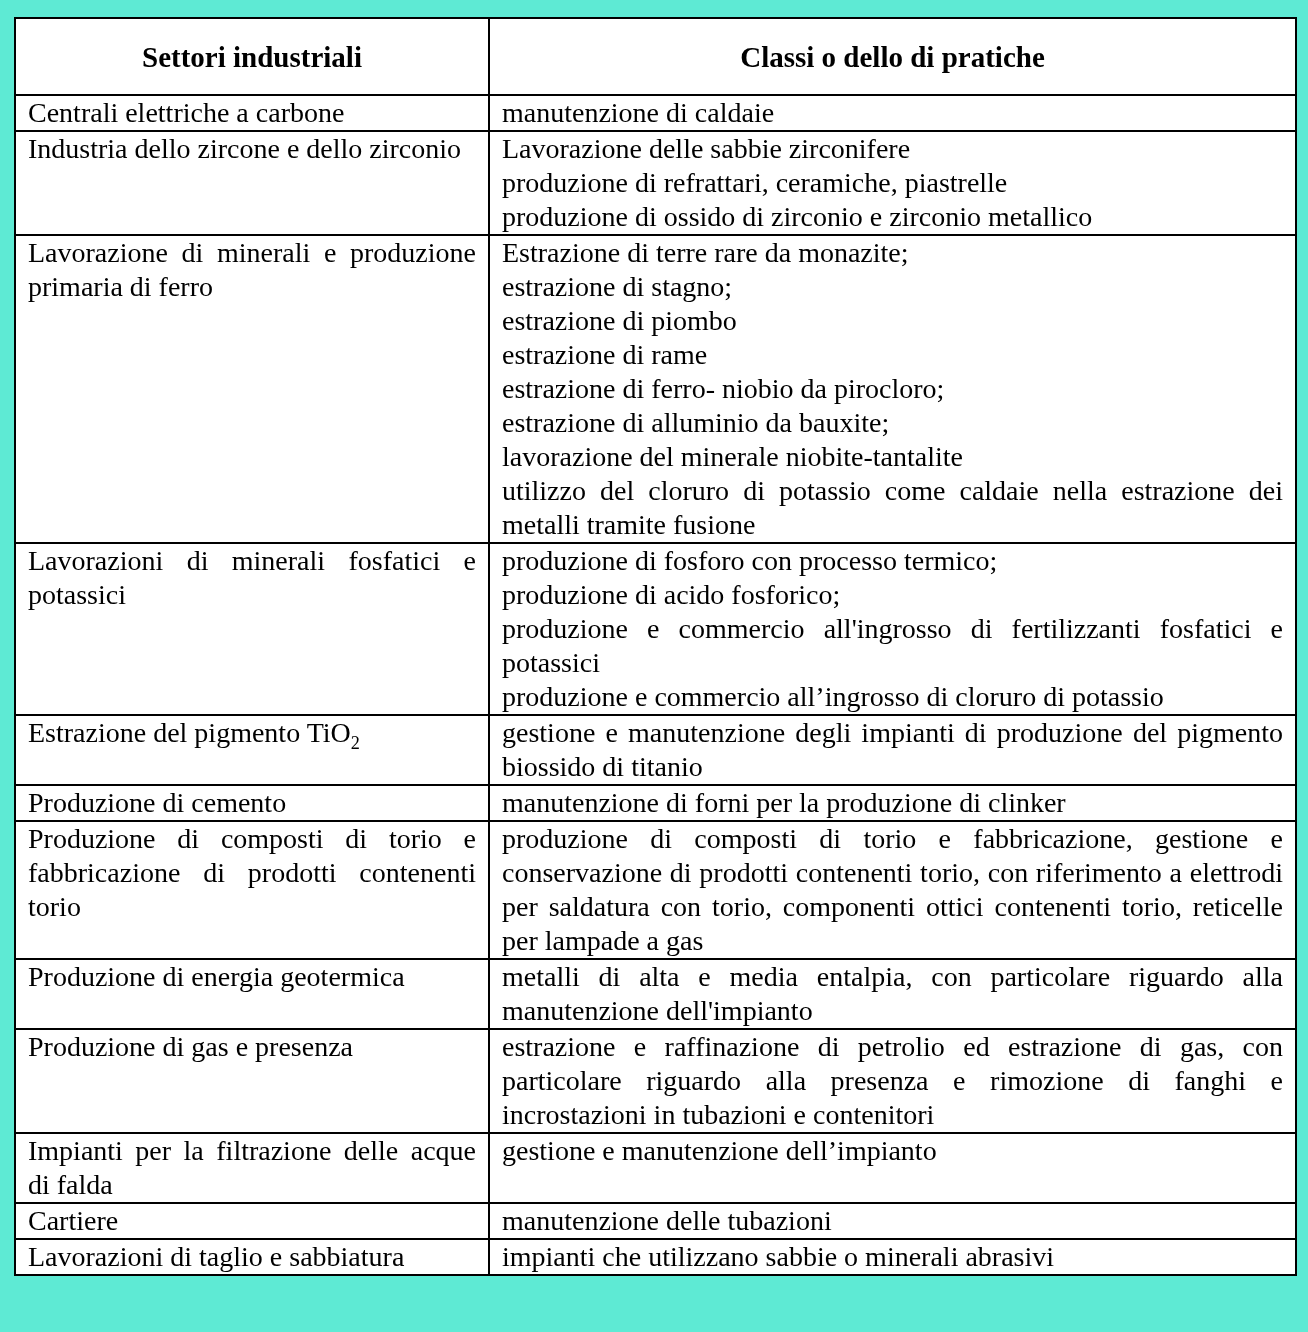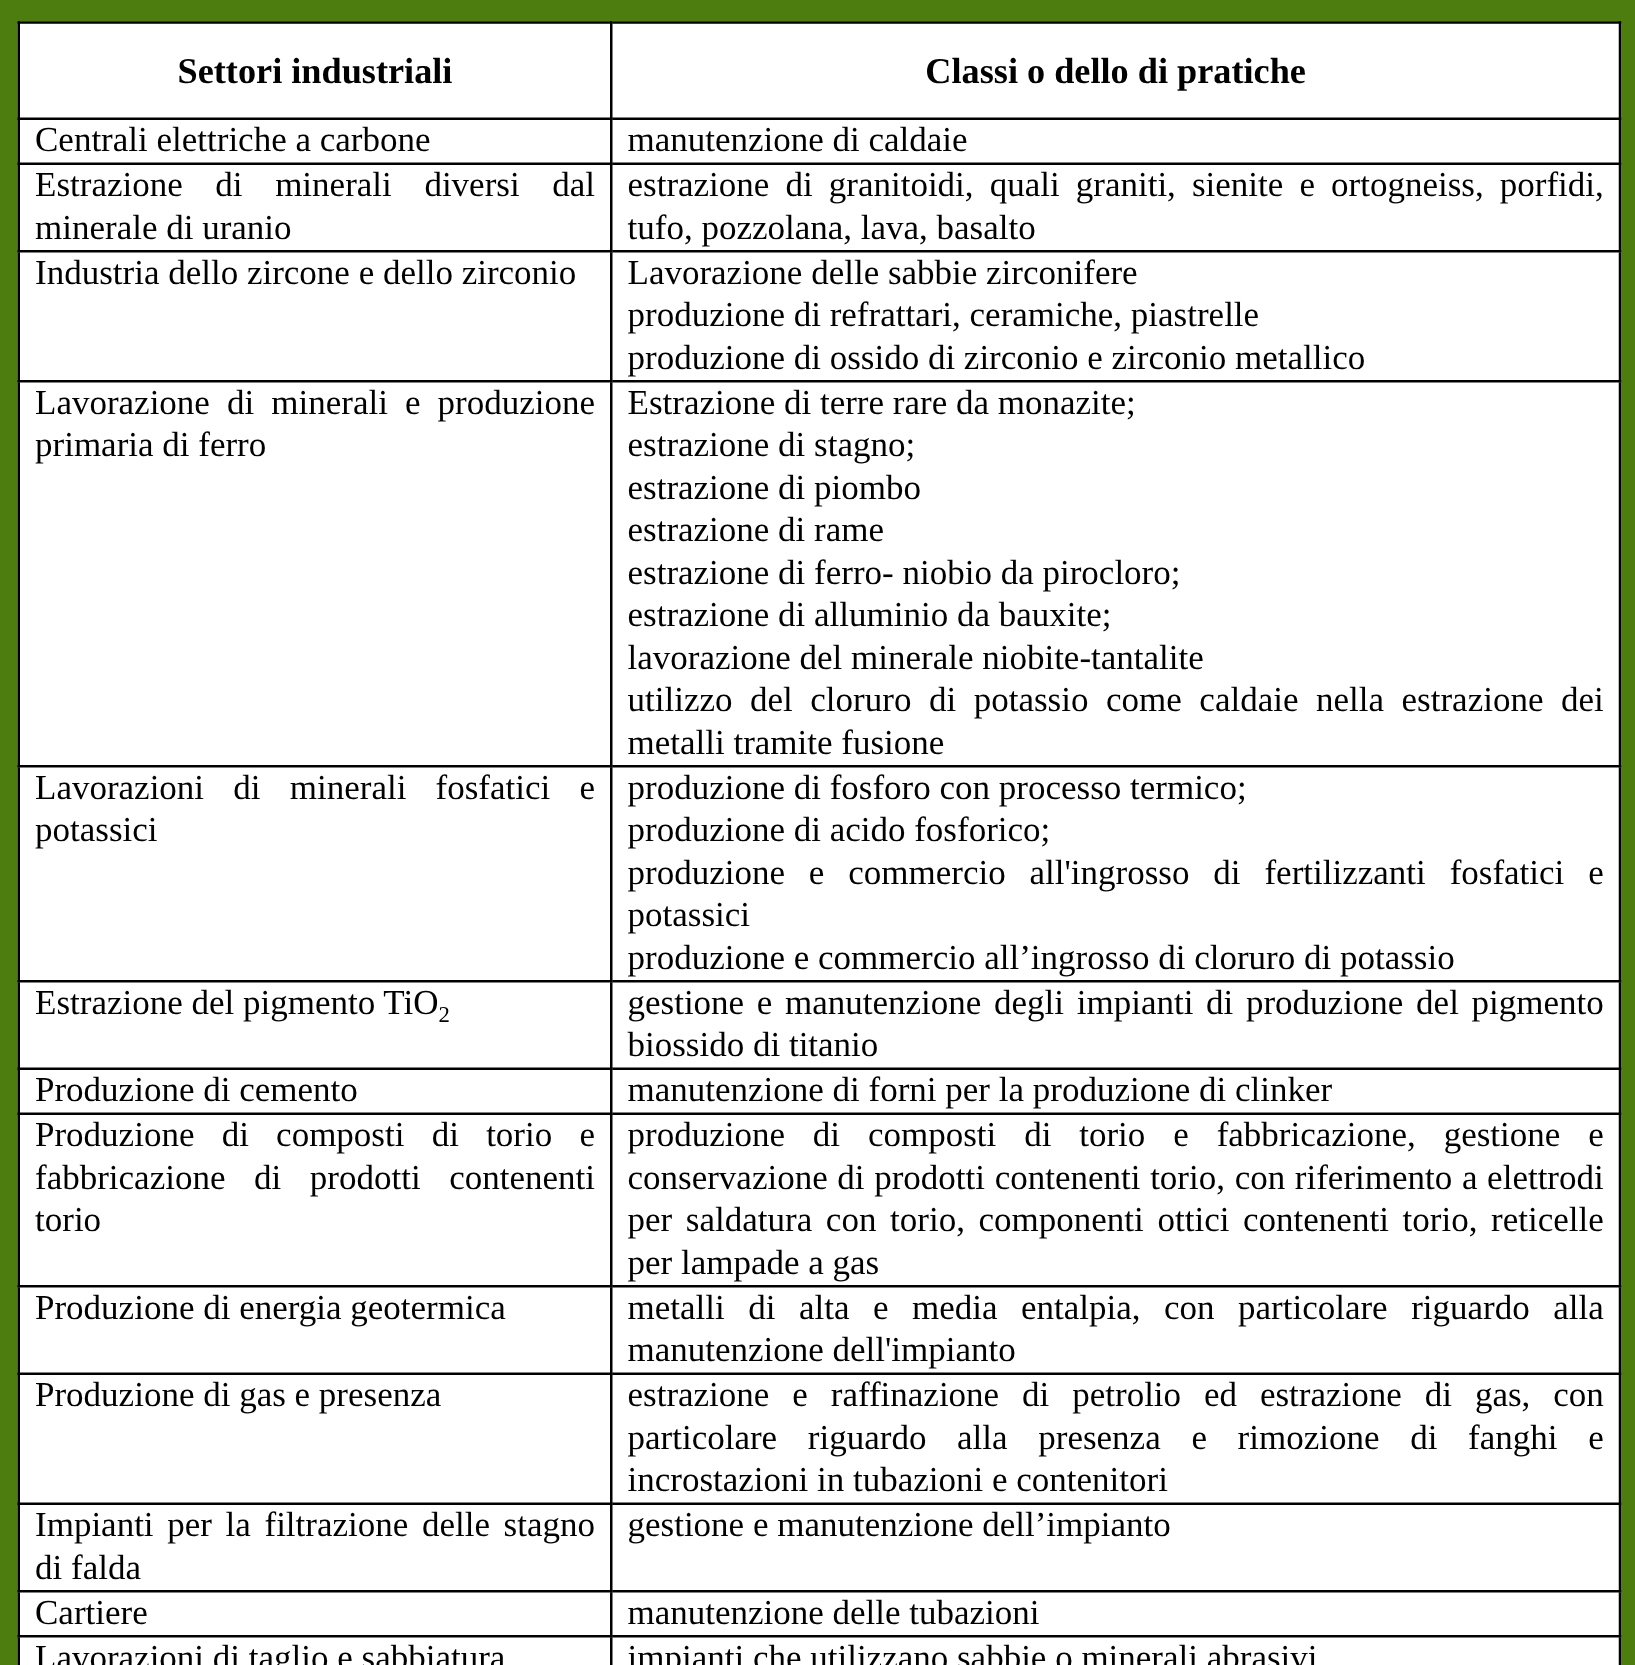--- a/index.html
+++ b/index.html
@@ -6,21 +6,21 @@
     margin: 0;
     padding: 0;
     background: #ffffff;
     width: 1308px;
   }
   .page {
     width: 1308px;
     height: 1332px;
     box-sizing: border-box;
     padding: 17px 13px 0 14px;
-    background: #4d7c0f;
+    background: #5eead4;
   }
   table.doc-table {
     border-collapse: collapse;
     table-layout: fixed;
     width: 1281px;
     font-family: "Liberation Serif", serif;
     font-size: 28px;
     line-height: 34px;
     color: #000000;
     background: #ffffff;
@@ -64,26 +64,20 @@
       <tr>
         <th>Settori industriali</th>
         <th>Classi o dello di pratiche</th>
       </tr>
     </thead>
     <tbody>
       <tr>
         <td>Centrali elettriche a carbone</td>
         <td>
           <div class="practice-line">manutenzione di caldaie</div>
-        </td>
-      </tr>
-      <tr>
-        <td>Estrazione di minerali diversi dal minerale di uranio</td>
-        <td>
-          <div class="practice-line">estrazione di granitoidi, quali graniti, sienite e ortogneiss, porfidi, tufo, pozzolana, lava, basalto</div>
         </td>
       </tr>
       <tr>
         <td>Industria dello zircone e dello zirconio</td>
         <td>
           <div class="practice-line">Lavorazione delle sabbie zirconifere</div>
           <div class="practice-line">produzione di refrattari, ceramiche, piastrelle</div>
           <div class="practice-line">produzione di ossido di zirconio e zirconio metallico</div>
         </td>
       </tr>
@@ -133,21 +127,21 @@
           <div class="practice-line">metalli di alta e media entalpia, con particolare riguardo alla manutenzione dell'impianto</div>
         </td>
       </tr>
       <tr>
         <td>Produzione di gas e presenza</td>
         <td>
           <div class="practice-line">estrazione e raffinazione di petrolio ed estrazione di gas, con particolare riguardo alla presenza e rimozione di fanghi e incrostazioni in tubazioni e contenitori</div>
         </td>
       </tr>
       <tr>
-        <td>Impianti per la filtrazione delle stagno di falda</td>
+        <td>Impianti per la filtrazione delle acque di falda</td>
         <td>
           <div class="practice-line">gestione e manutenzione dell’impianto</div>
         </td>
       </tr>
       <tr>
         <td>Cartiere</td>
         <td>
           <div class="practice-line">manutenzione delle tubazioni</div>
         </td>
       </tr>

